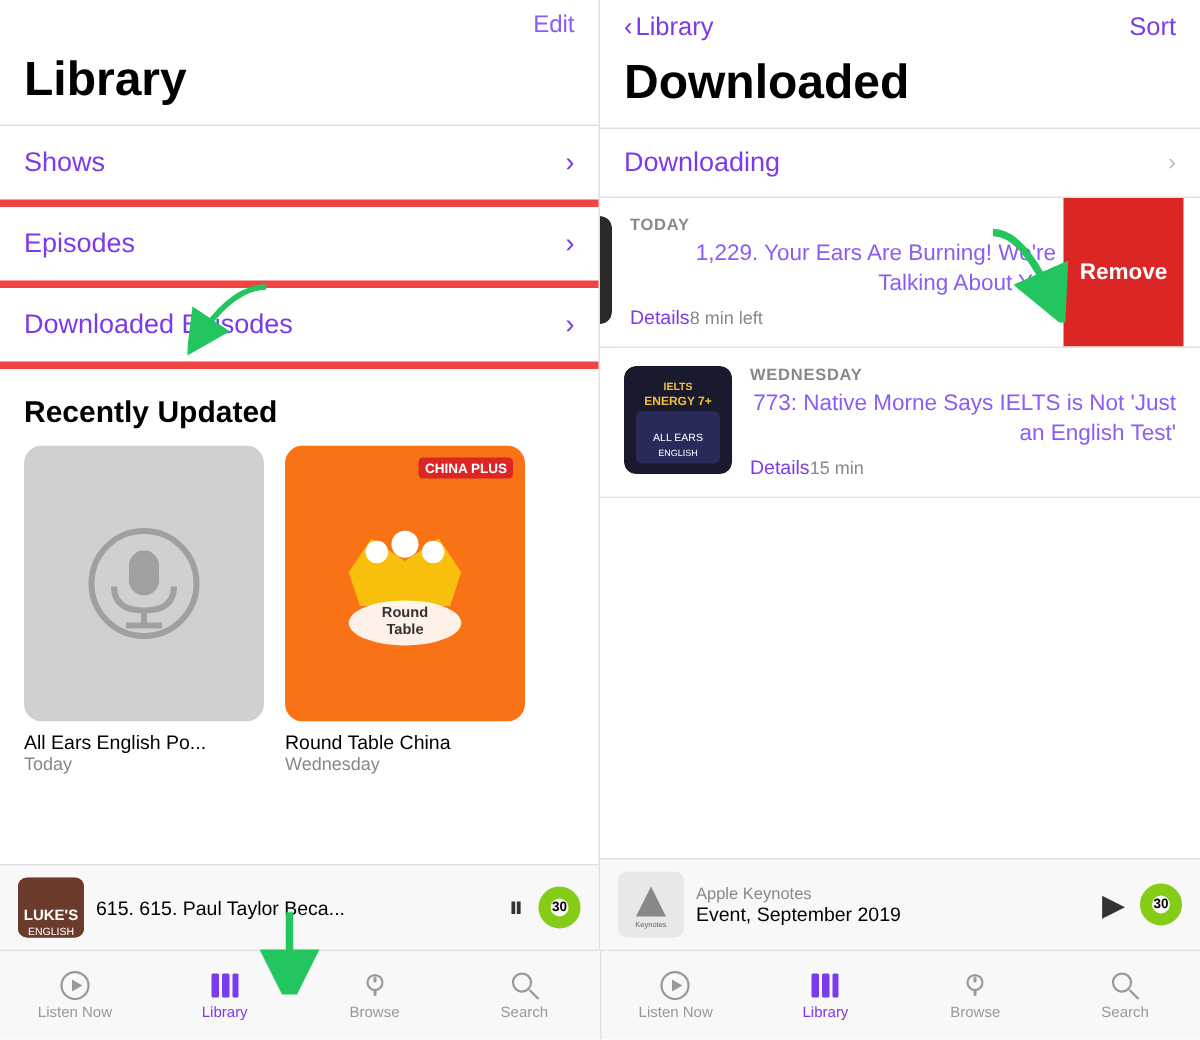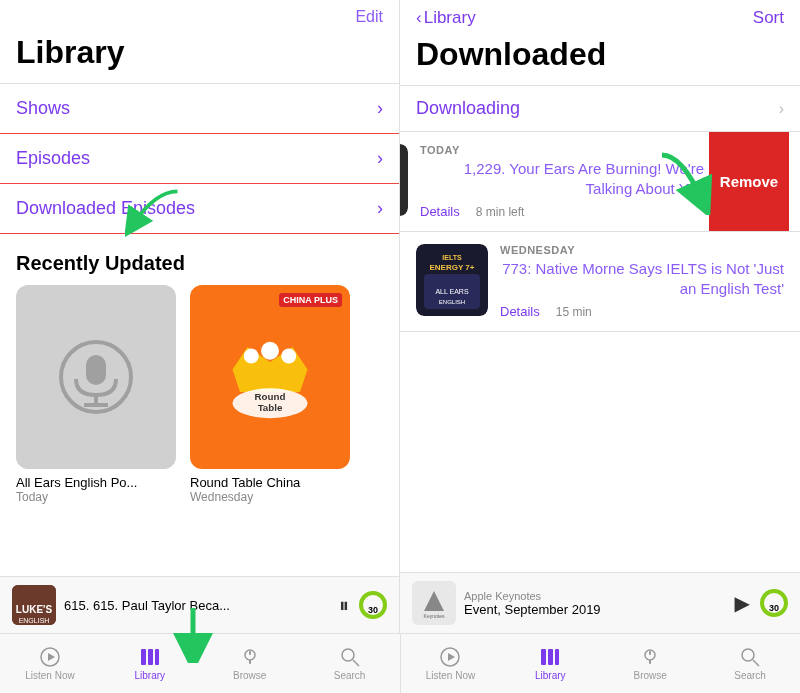--- a/index.html
+++ b/index.html
@@ -49,21 +49,21 @@
 
     .left-nav-list {
       border-top: 1px solid #e0e0e0;
     }
 
     .left-nav-item {
       display: flex;
       align-items: flex-end;
       justify-content: space-between;
       padding: 14px 16px;
-      border-bottom: 1px solid #ef4444;
+      border-bottom: 5px solid #ef4444;
       cursor: pointer;
     }
 
     .left-nav-item span {
       color: #7c3aed;
       font-size: 18px;
     }
 
     .left-nav-chevron {
       color: #c0c0c0;
@@ -182,24 +182,24 @@
       border: none;
       cursor: pointer;
       color: #333;
       font-size: 20px;
       padding: 0;
     }
 
     .skip-circle {
       width: 28px;
       height: 28px;
-      border: 4px solid #84cc16;
+      border: 8px solid #84cc16;
       border-radius: 50%;
       display: flex;
-      align-items: flex-end;
+      align-items: flex-start;
       justify-content: center;
       font-size: 9px;
       font-weight: 700;
     }
 
     
     .tab-bar {
       display: flex;
       align-items: stretch;
       background: #f8f8f8;
@@ -326,21 +326,21 @@
       color: #8b5cf6;
       font-weight: 500;
       line-height: 1.3;
       margin-bottom: 6px;
       text-align: right;
     }
 
     .episode-footer {
       display: flex;
       align-items: center;
-      gap: 16px;
+      gap: 0;
     }
 
     .episode-details-link {
       color: #7c3aed;
       font-size: 13px;
     }
 
     .episode-duration {
       font-size: 12px;
       color: #888;

